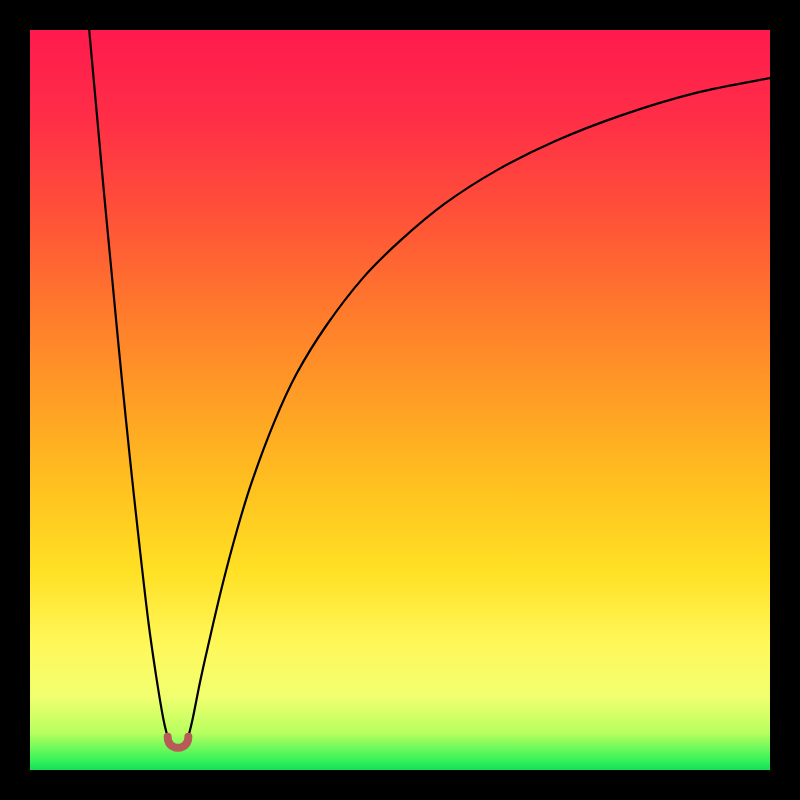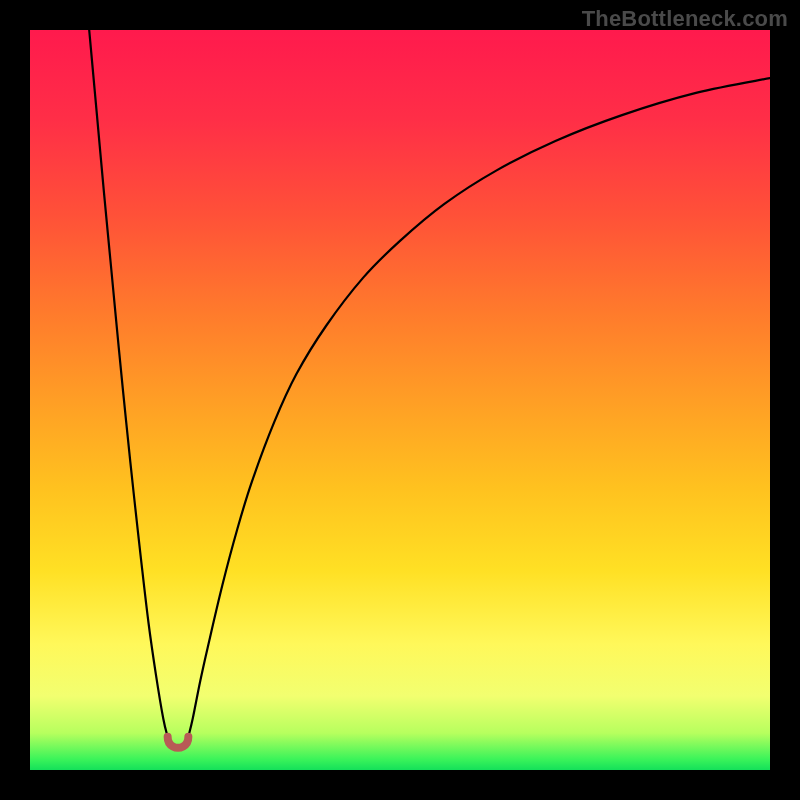--- a/index.html
+++ b/index.html
@@ -35,21 +35,20 @@
     overflow: hidden;
   }
   svg {
     display: block;
   }
 </style>
 </head>
 <body>
 
 <div class="outer">
-  <div class="watermark">TheBottleneck.com</div>
 
   <div class="plot">
     <svg id="plot-svg" width="740" height="740" viewBox="0 0 740 740">
       <defs>
         <linearGradient id="bg-grad" x1="0" y1="0" x2="0" y2="1">
             <stop offset="0.00%" stop-color="#ff1a4d"></stop>
             <stop offset="12.00%" stop-color="#ff2e47"></stop>
             <stop offset="25.00%" stop-color="#ff5138"></stop>
             <stop offset="38.00%" stop-color="#ff7a2c"></stop>
             <stop offset="50.00%" stop-color="#ff9e25"></stop>

